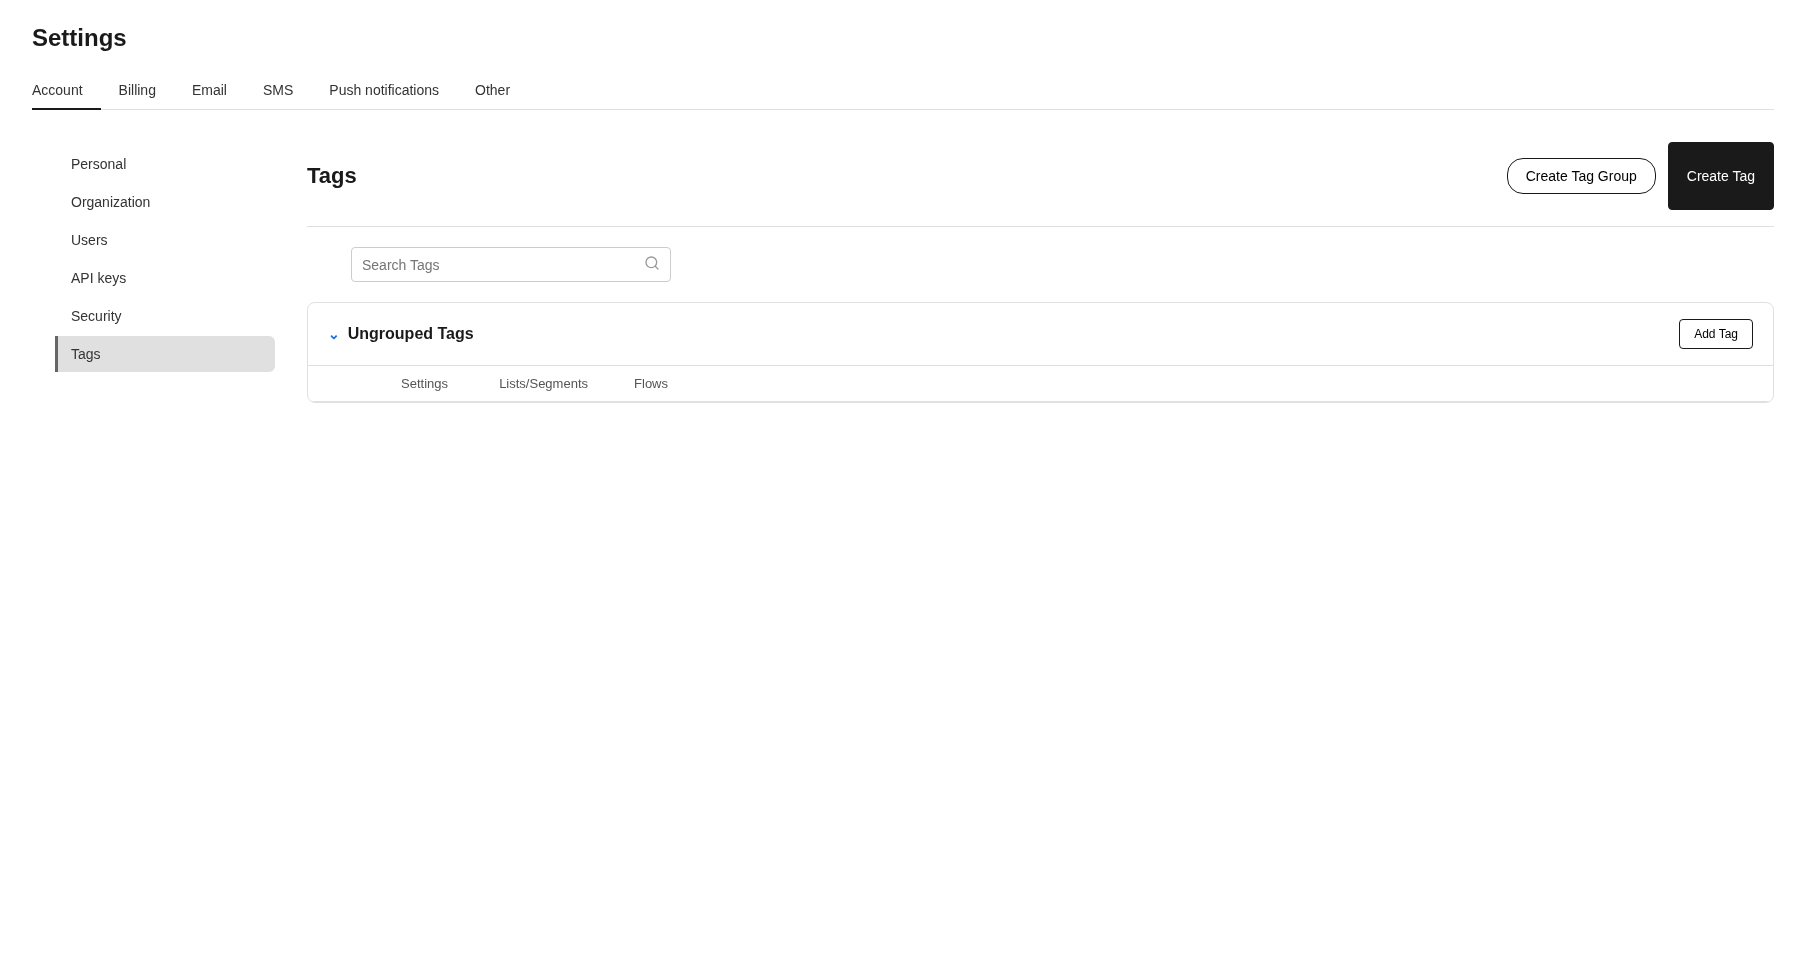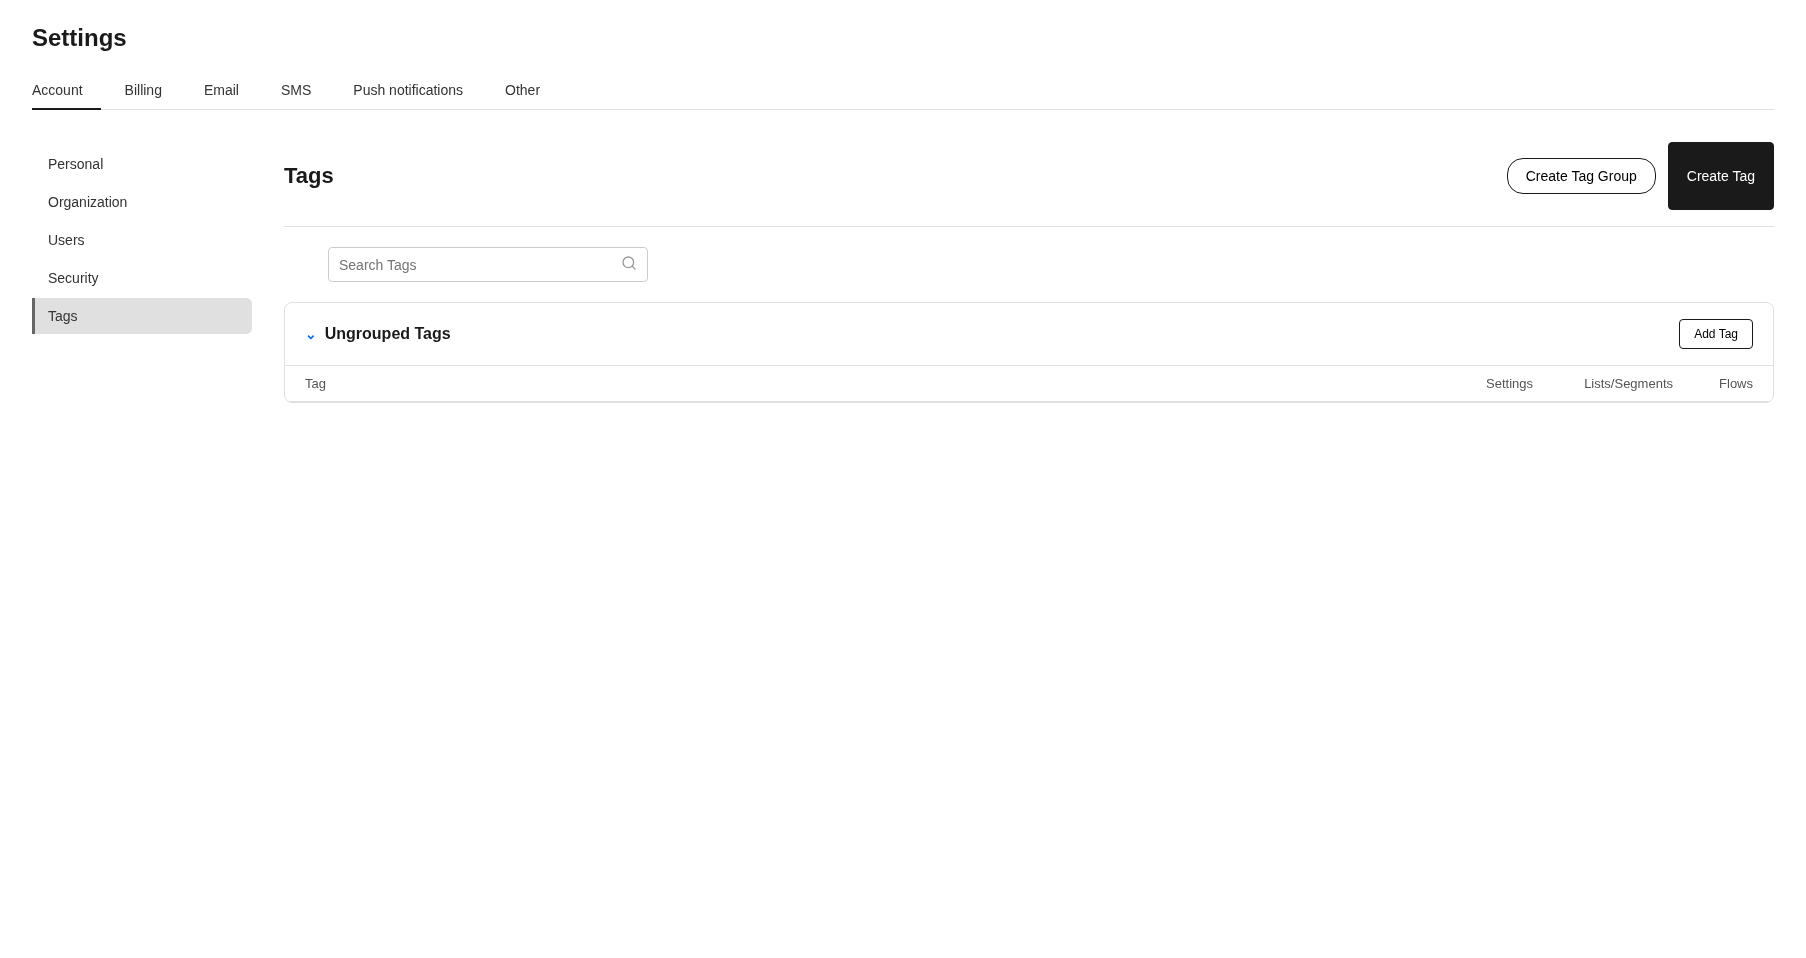--- a/index.html
+++ b/index.html
@@ -8,21 +8,21 @@
     .page-header {
       padding: 24px 32px 8px 32px;
     }
     .page-title {
       font-size: 24px;
       font-weight: 600;
       margin-bottom: 20px;
     }
     .top-nav {
       display: flex;
-      gap: 6px;
+      gap: 0;
       border-bottom: 1px solid #e0e0e0;
     }
     .top-nav-item {
       padding: 10px 18px;
       cursor: pointer;
       font-size: 14px;
       color: #333;
       border-bottom: 2px solid transparent;
       margin-bottom: -1px;
     }
@@ -30,20 +30,21 @@
       border-bottom: 2px solid #1a1a1a;
       font-weight: 500;
     }
     .top-nav-item:first-child {
       padding-left: 0;
     }
 
     .content-area {
       display: flex;
       padding: 24px 32px;
+      margin-left: 23px;
     }
 
     .sidebar {
       width: 220px;
       flex-shrink: 0;
       padding-top: 4px;
     }
     .sidebar-item {
       padding: 10px 16px;
       cursor: pointer;
@@ -234,20 +235,21 @@
     <div class="top-nav-item">Push notifications</div>
     <div class="top-nav-item">Other</div>
   </nav>
 </div>
 
 <div class="content-area">
   <aside class="sidebar">
     <div class="sidebar-item">Personal</div>
     <div class="sidebar-item">Organization</div>
     <div class="sidebar-item">Users</div>
+    <div class="sidebar-item">API keys</div>
     <div class="sidebar-item">Security</div>
     <div class="sidebar-item active">Tags</div>
   </aside>
 
   <main class="main-content">
     <div class="tags-header">
       <h2 class="tags-title">Tags</h2>
       <div class="header-buttons">
         <button class="btn-outline">Create Tag Group</button>
         <button class="btn-solid">Create Tag</button>
@@ -271,21 +273,20 @@
     <div class="tags-panel">
       <div class="panel-header">
         <div class="panel-title">
           <span class="chevron-down">⌄</span>
           <span>Ungrouped Tags</span>
         </div>
         <button class="btn-add-tag">Add Tag</button>
       </div>
 
       <div class="table-header">
-        <div class="col-tag">Tag</div>
         <div class="col-campaigns">Settings</div>
         <div class="col-segments">Lists/Segments</div>
         <div class="col-flows">Flows</div>
       </div>
 
     </div>
   </main>
 </div>
 
 </body></html>

